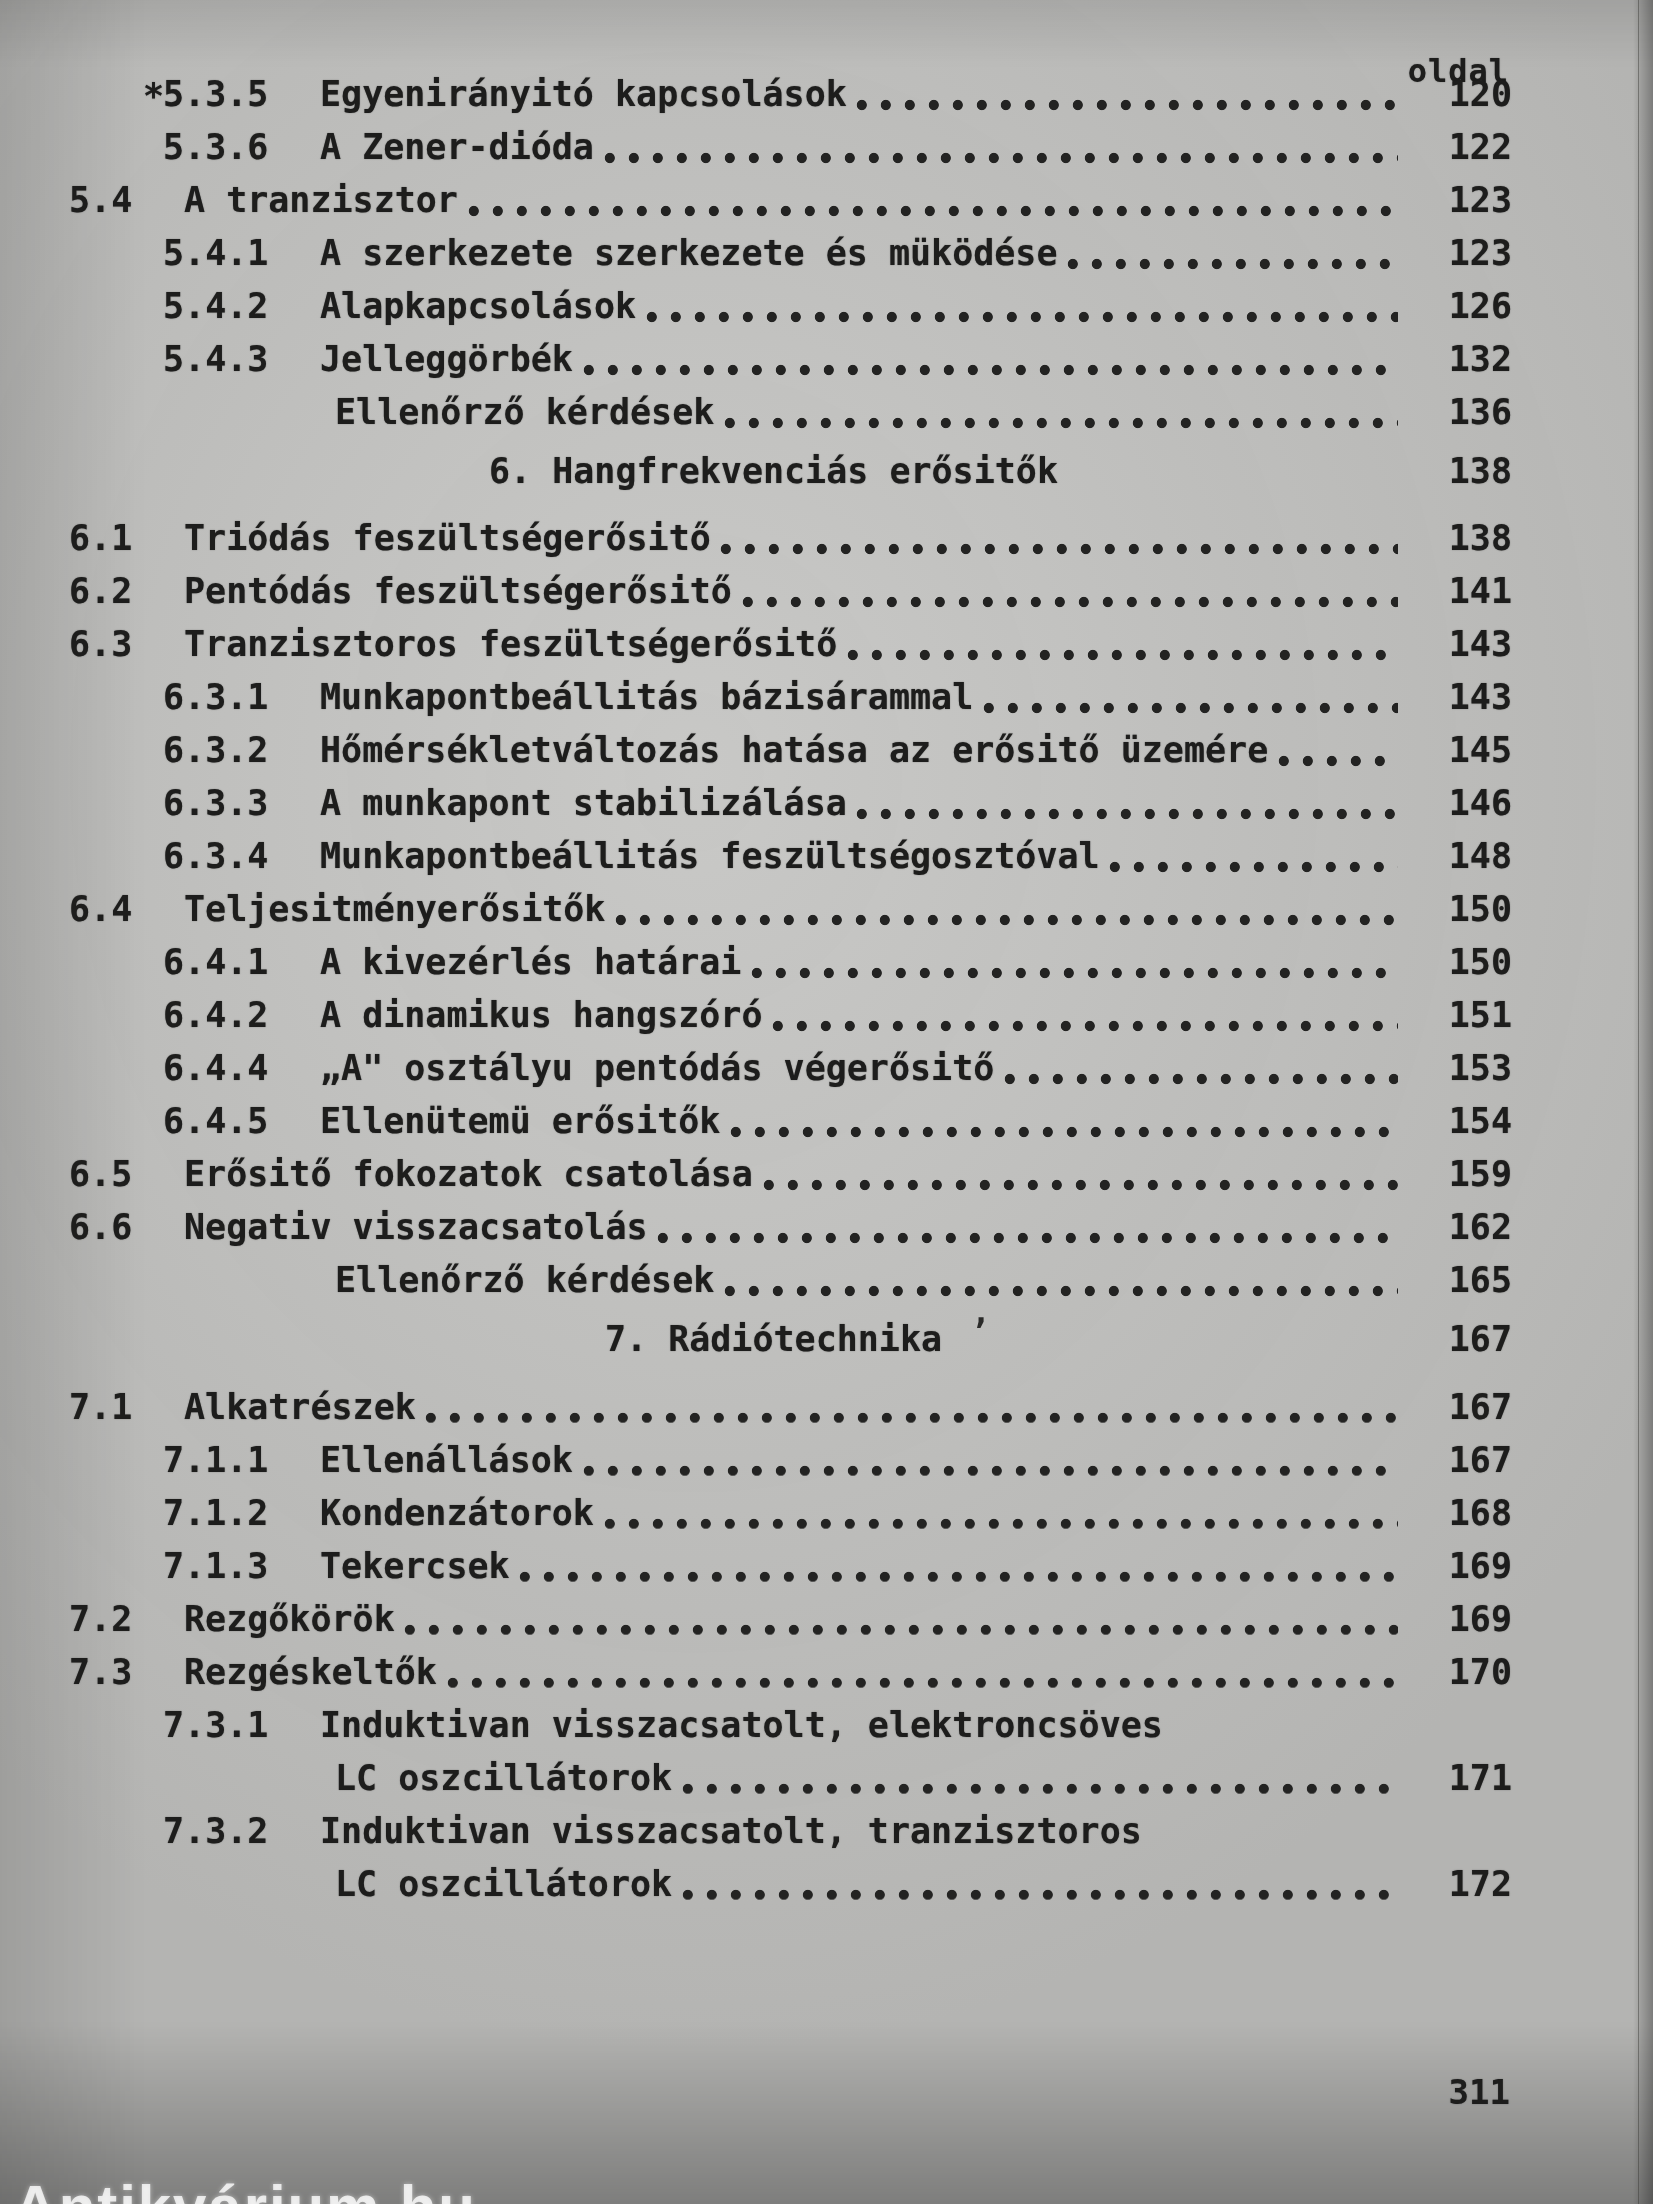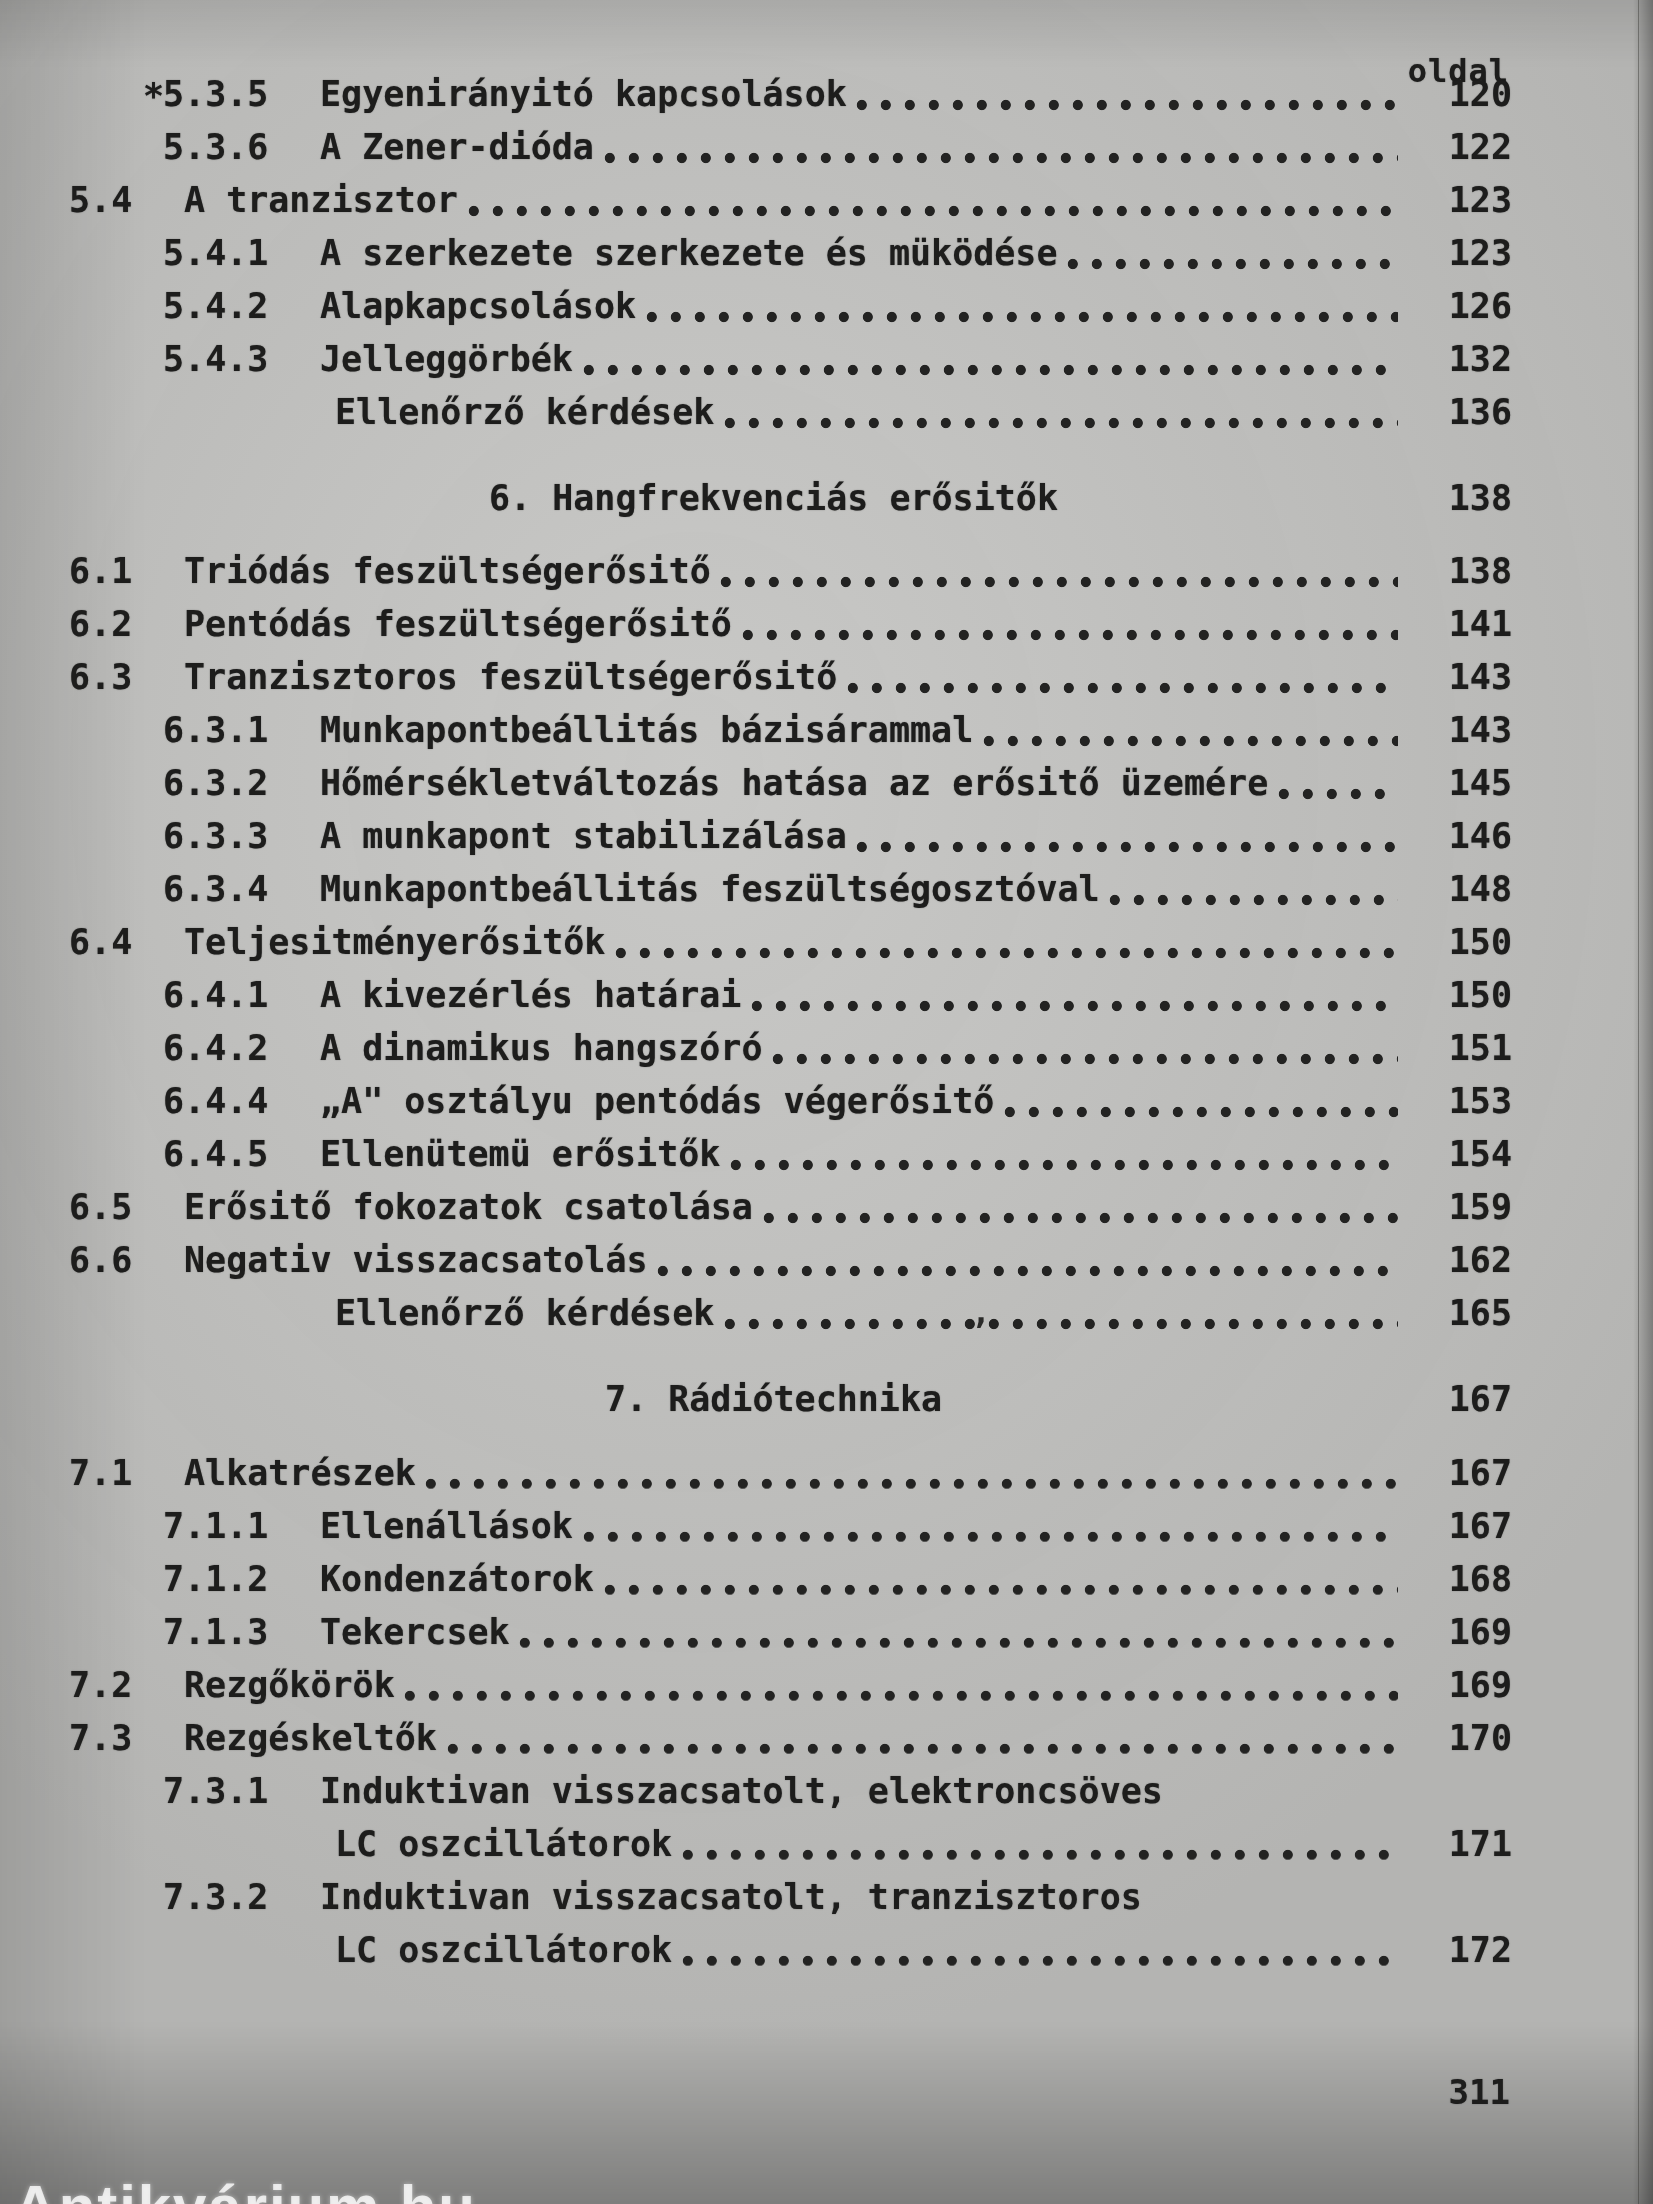--- a/index.html
+++ b/index.html
@@ -34,21 +34,21 @@
   .row.lvcont .num{width:272px;}
   .row .title{flex:none;}
   .row .dots{
     flex:1 1 auto; align-self:flex-start;
     margin:25px 3.9px 0 9.7px; height:11.6px;
     background-image:radial-gradient(circle at 5.8px 5.8px, #232322 4.6px, rgba(0,0,0,0) 5.4px);
     background-size:24px 11.6px; background-repeat:repeat-x;
   }
   .row .dots.empty{background:none;}
   .row .page{flex:none; width:110px; text-align:right;}
-  .row.section{margin-top:33px; margin-bottom:20.4px;}
+  .row.section{margin-bottom:20.4px;align-items:center;}
   .row.section .title{flex:1 1 auto; text-align:center; padding-left:82px;}
   .star{position:absolute; left:143px; top:1.9px;}
 
   .booknum{
     position:absolute; top:2072px; right:144px;
     font-size:34px; font-weight:700;
   }
   .stray-mark{
     position:absolute; left:970px; top:1312px;
     font-size:33px; font-weight:700; color:#2a2a29;

